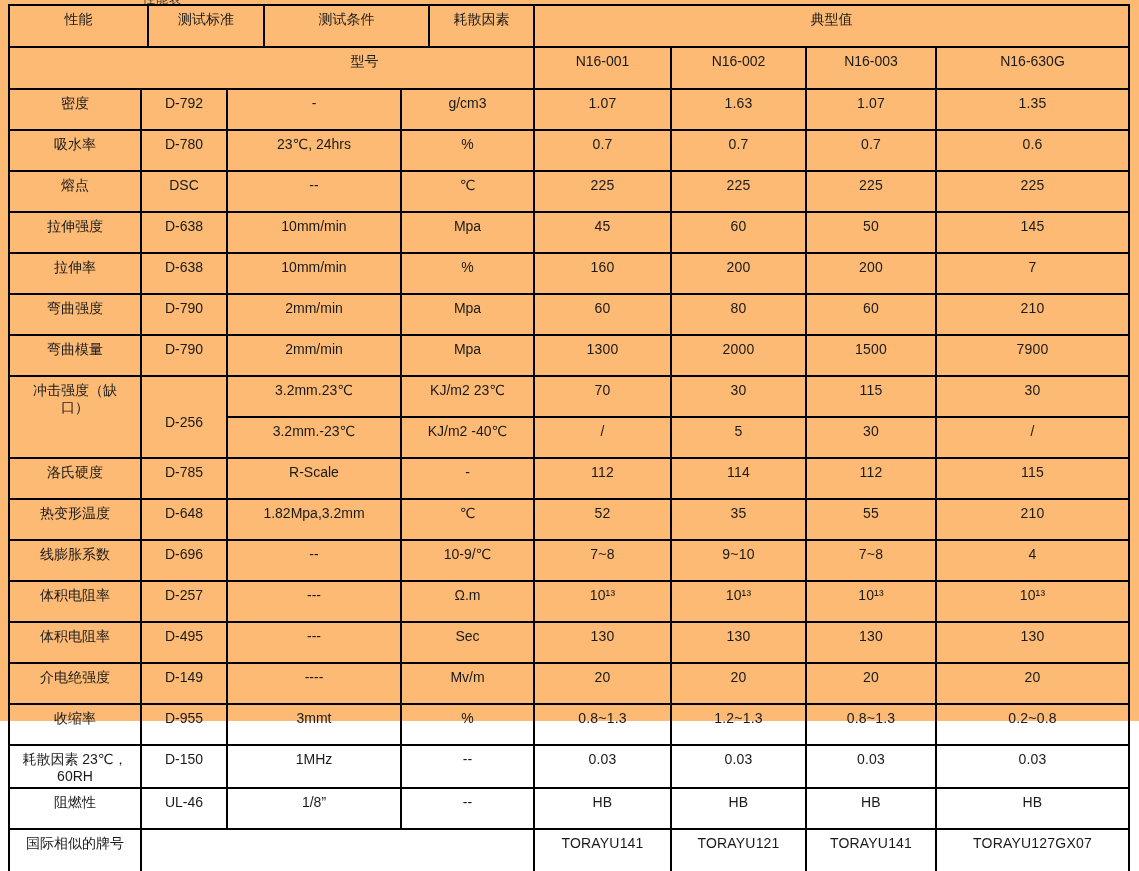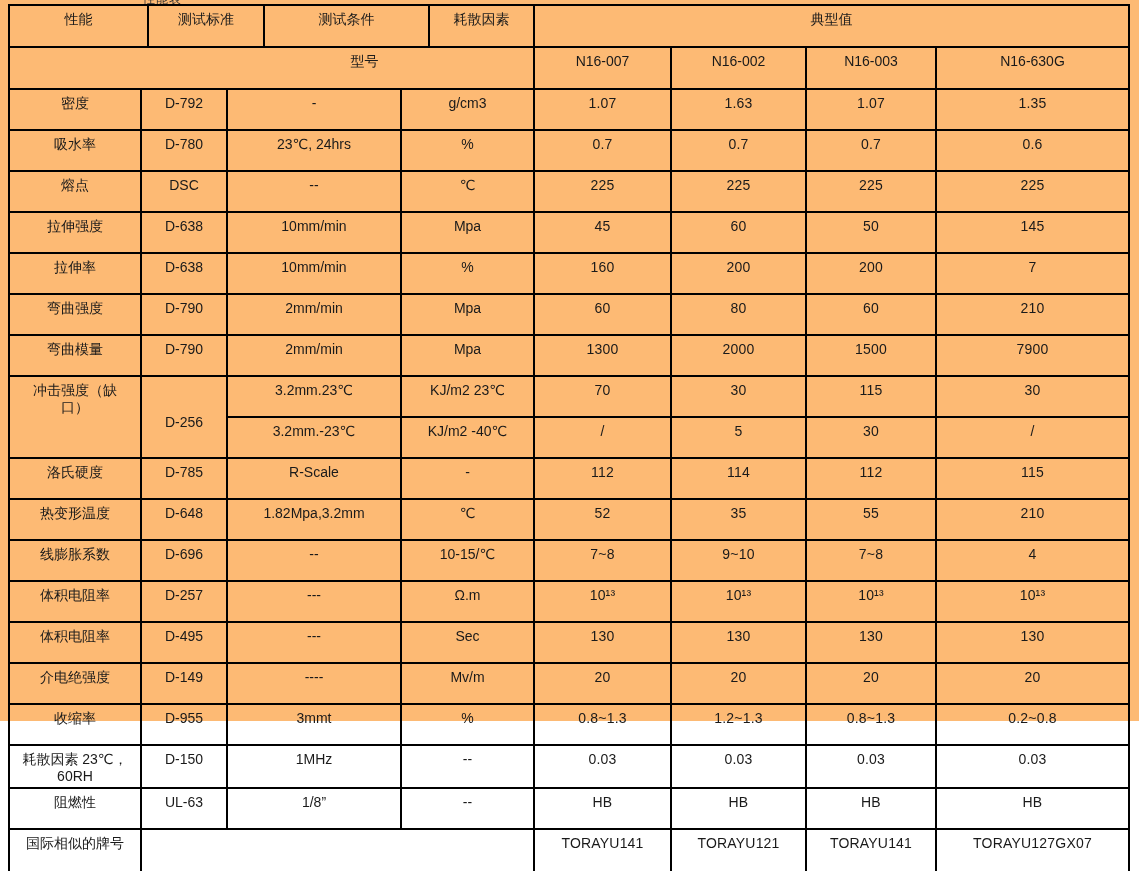--- a/index.html
+++ b/index.html
@@ -74,21 +74,21 @@
       <tr class="r-head">
         <td colspan="2">性能</td>
         <td colspan="2">测试标准</td>
         <td colspan="2">测试条件</td>
         <td>耗散因素</td>
         <td colspan="4">典型值</td>
       </tr>
 
       <tr class="r-model">
         <td colspan="7" class="model-label">型号</td>
-        <td>N16-007</td>
+        <td>N16-001</td>
         <td>N16-002</td>
         <td>N16-003</td>
         <td>N16-630G</td>
       </tr>
 
       <tr class="r-std">
         <td>密度</td>
         <td colspan="2">D-792</td>
         <td colspan="2">-</td>
         <td colspan="2">g/cm3</td>
@@ -204,21 +204,21 @@
         <td class="num">52</td>
         <td class="num">35</td>
         <td class="num">55</td>
         <td class="num">210</td>
       </tr>
 
       <tr class="r-std">
         <td>线膨胀系数</td>
         <td colspan="2">D-696</td>
         <td colspan="2">--</td>
-        <td colspan="2">10-15/℃</td>
+        <td colspan="2">10-9/℃</td>
         <td class="num">7~8</td>
         <td class="num">9~10</td>
         <td class="num">7~8</td>
         <td class="num">4</td>
       </tr>
 
       <tr class="r-std">
         <td>体积电阻率</td>
         <td colspan="2">D-257</td>
         <td colspan="2">---</td>
@@ -269,21 +269,21 @@
         <td colspan="2">1MHz</td>
         <td colspan="2">--</td>
         <td class="num">0.03</td>
         <td class="num">0.03</td>
         <td class="num">0.03</td>
         <td class="num">0.03</td>
       </tr>
 
       <tr class="r-std">
         <td>阻燃性</td>
-        <td colspan="2">UL-63</td>
+        <td colspan="2">UL-46</td>
         <td colspan="2">1/8”</td>
         <td colspan="2">--</td>
         <td class="num">HB</td>
         <td class="num">HB</td>
         <td class="num">HB</td>
         <td class="num">HB</td>
       </tr>
 
       <tr class="r-foot">
         <td>国际相似的牌号</td>

